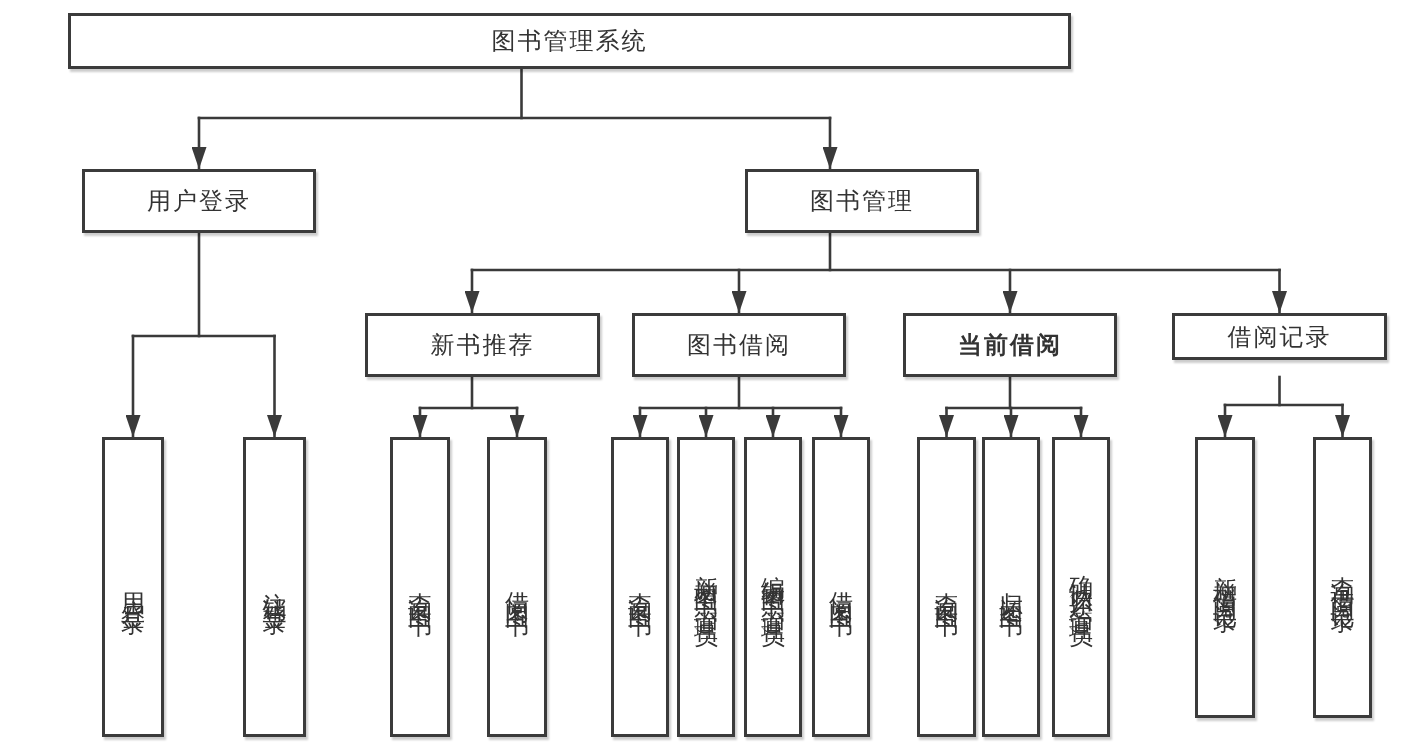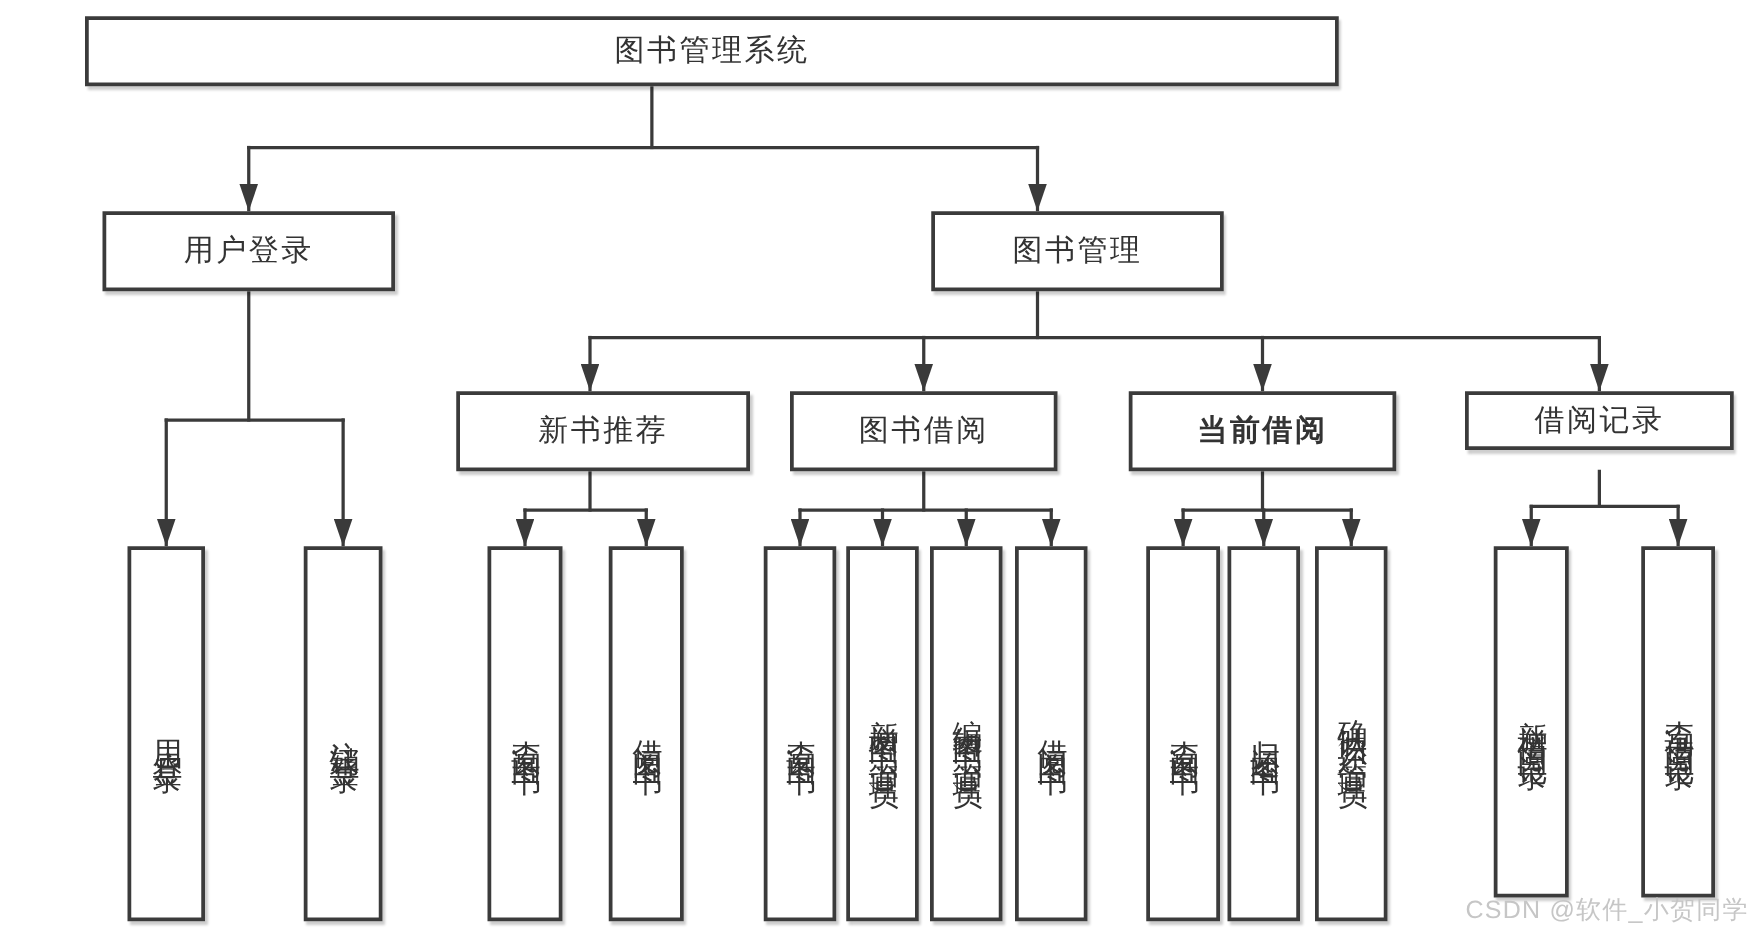--- a/index.html
+++ b/index.html
@@ -102,14 +102,13 @@
       <div class="node v" style="left: 677px; top: 437px; width: 58px; height: 300px;">新增图书（管理员）</div>
       <div class="node v" style="left: 744px; top: 437px; width: 58px; height: 300px;">编辑图书（管理员）</div>
       <div class="node v" style="left: 812px; top: 437px; width: 58px; height: 300px;">借阅图书</div>
       <div class="node v" style="left: 917px; top: 437px; width: 59px; height: 300px;">查询图书</div>
       <div class="node v" style="left: 982px; top: 437px; width: 58px; height: 300px;">归还图书</div>
       <div class="node v" style="left: 1052px; top: 437px; width: 58px; height: 300px;">确认归还（管理员）</div>
       <div class="node v" style="left: 1195px; top: 437px; width: 60px; height: 281px;">新增借阅记录</div>
       <div class="node v" style="left: 1313px; top: 437px; width: 59px; height: 281px;">查询借阅记录</div>
     </div>
 
-  <span class="watermark">CSDN @软件_小贺同学</span>
 </div>
 
 </body></html>

